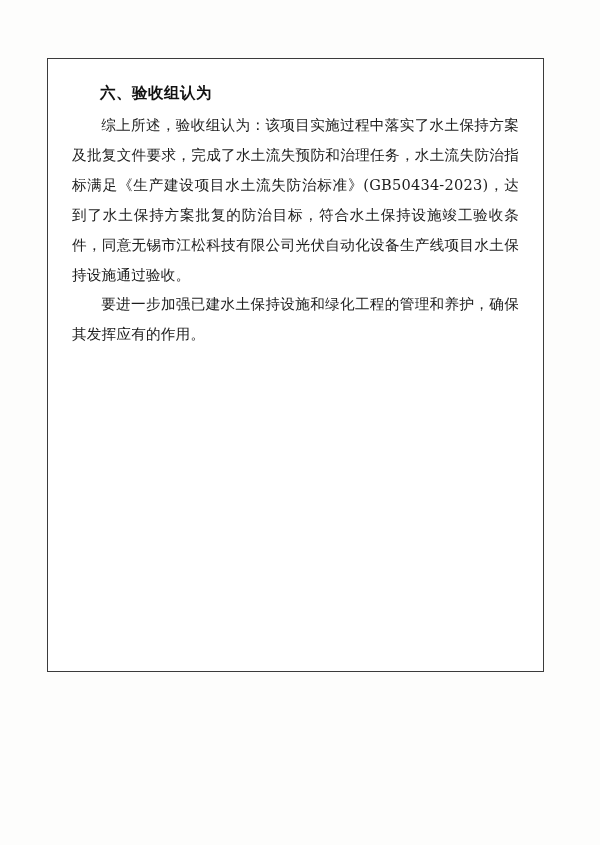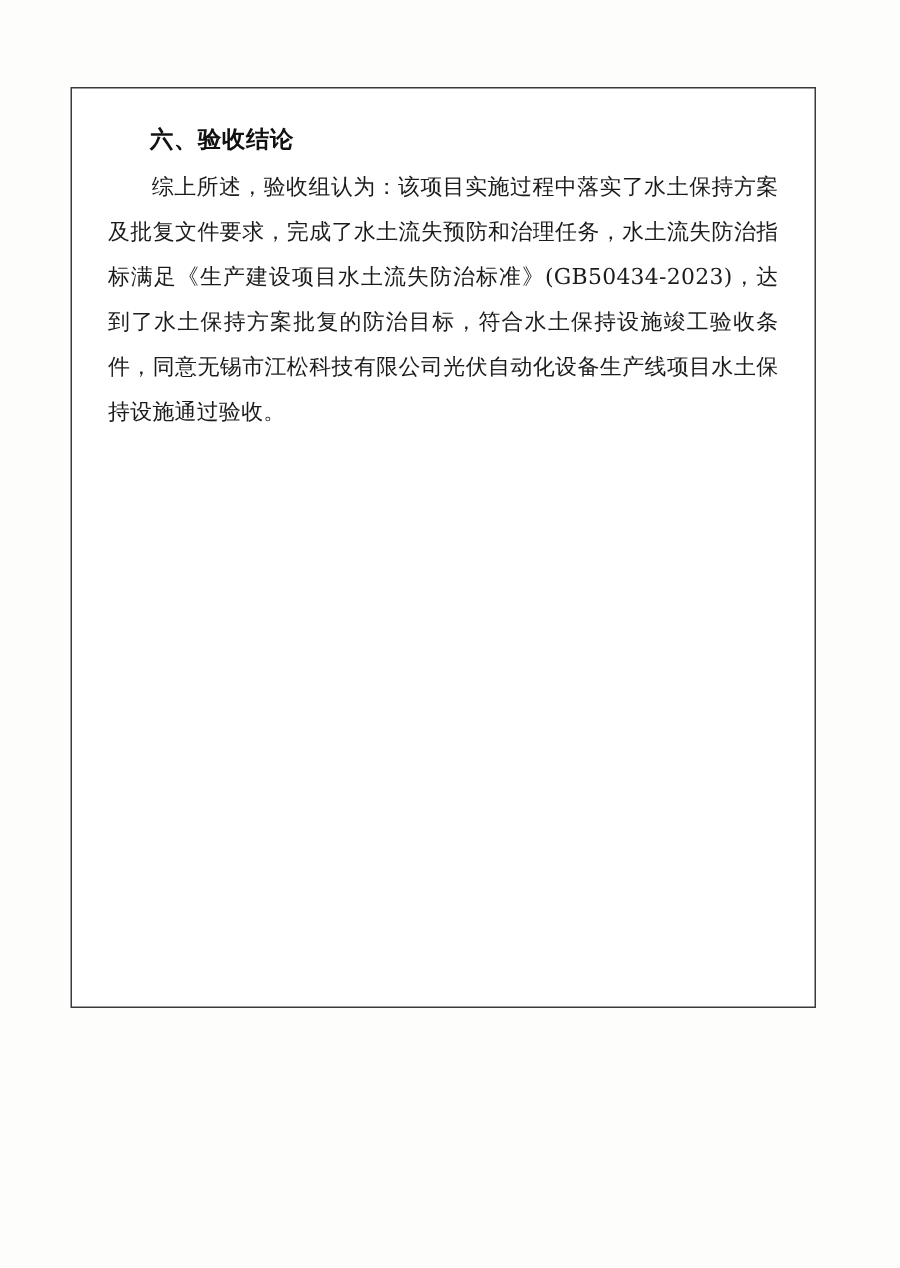--- a/index.html
+++ b/index.html
@@ -65,22 +65,23 @@
     height: 330px;
   }
 </style>
 </head>
 <body>
 
 <div class="page">
   <div class="doc-frame">
     <div class="content">
 
-      <div class="section-heading">六、验收结论</div>
+      <div class="section-heading">六、验收组认为</div>
 
       <p class="para">综上所述，验收组认为：该项目实施过程中落实了水土保持方案及批复文件要求，完成了水土流失预防和治理任务，水土流失防治指标满足《生产建设项目水土流失防治标准》(GB50434-2023)，达到了水土保持方案批复的防治目标，符合水土保持设施竣工验收条件，同意无锡市江松科技有限公司光伏自动化设备生产线项目水土保持设施通过验收。</p>
 
 
+      <p class="para tight">要进一步加强已建水土保持设施和绿化工程的管理和养护，确保其发挥应有的作用。</p>
 
       <div class="blank-area"></div>
     </div>
   </div>
 </div>
 
 </body></html>

